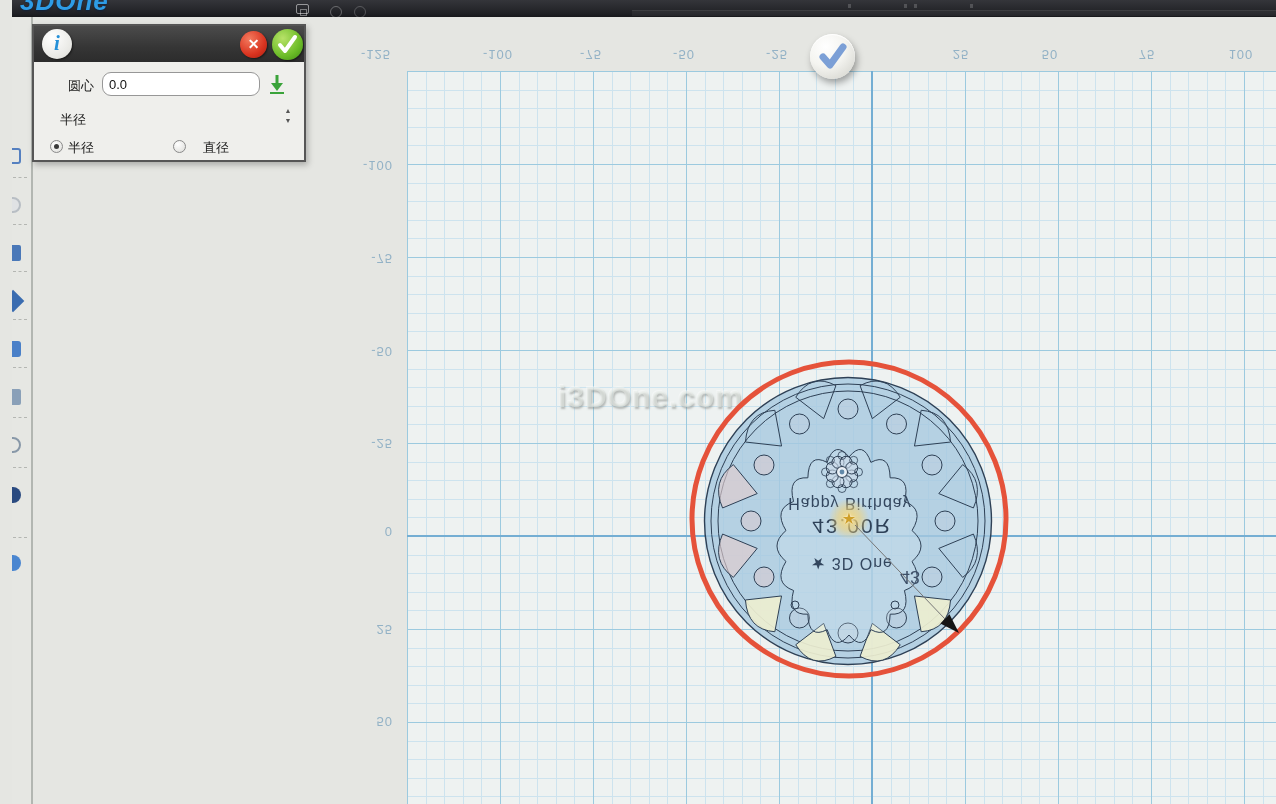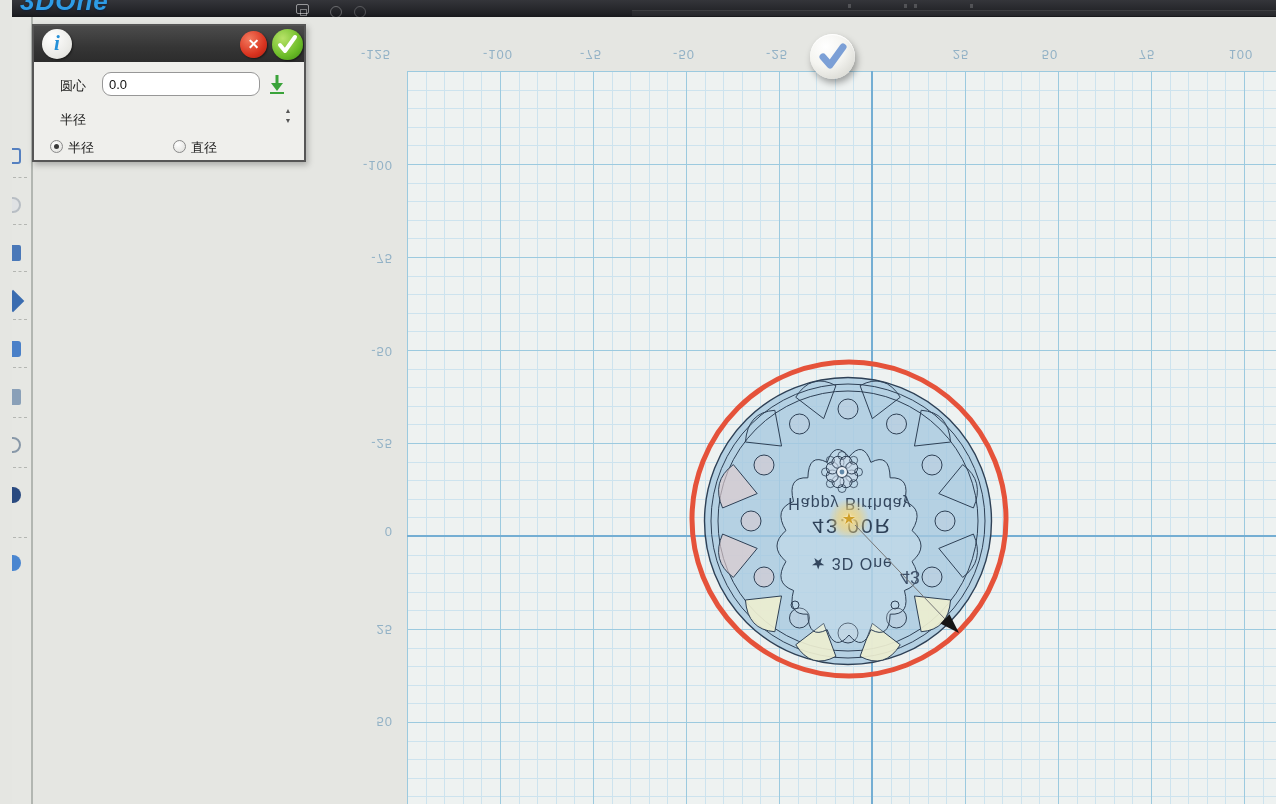--- a/index.html
+++ b/index.html
@@ -230,20 +230,21 @@
 
   <div class="obj-text" id="txt-happy">Happy Birthday</div>
   <div class="obj-text" id="txt-dim">43.00R</div>
   <div class="obj-text" id="txt-brand">★  3D One</div>
   <div class="obj-text" id="txt-num">43</div>
 
   <div id="center-glow">
     <div id="center-star">★</div>
   </div>
 
+  <div id="watermark">i3DOne.com</div>
 
   <svg id="selection-svg" viewBox="-170 -170 340 340">
     <circle r="157" fill="none" stroke-width="5" stroke="#e5523a"></circle>
     <line x1="6" y1="6" x2="96" y2="100" stroke="#777" stroke-width="1"></line>
     <polygon points="110,114 91.3,104.5 100.5,95.3" fill="#151515"></polygon>
   </svg>
 
   <div id="check-btn">
     <svg width="45" height="45" viewBox="0 0 45 45">
       <polyline points="13,23 20,31 33,13" fill="none" stroke="#7b9fd6" stroke-width="7" stroke-linecap="round" stroke-linejoin="round"></polyline>
@@ -253,33 +254,33 @@
   <div id="dialog">
     <div id="dlg-header"></div>
     <div id="dlg-info">i</div>
     <div id="dlg-close">✕</div>
     <div id="dlg-ok">
       <svg width="31" height="31" viewBox="0 0 31 31">
         <polyline points="8,16 13,22 23,8" fill="none" stroke="#ffffff" stroke-width="4" stroke-linecap="round" stroke-linejoin="round"></polyline>
       </svg>
     </div>
 
-    <span class="dlg-label" style="left:26px; top:51px">圆心</span>
+    <span class="dlg-label" style="left:34px; top:51px">圆心</span>
     <input class="dlg-input" id="inp-center" type="text" value="0.0" style="">
     <svg id="pick-icon" viewBox="0 0 20 24">
       <line x1="10" y1="3" x2="10" y2="13" stroke="#3aa33a" stroke-width="3"></line>
       <polygon points="4,11 16,11 10,19" fill="#3aa33a"></polygon>
       <line x1="3" y1="21" x2="17" y2="21" stroke="#3aa33a" stroke-width="2"></line>
     </svg>
 
     <span class="dlg-label" style="left:26px; top:85px">半径</span>
     <div id="spinner">
       <div>▲</div>
       <div>▼</div>
     </div>
 
     <div class="radio sel" style="left:16px"></div>
     <span class="radio-label" style="left:34px">半径</span>
     <div class="radio" style="left:139px"></div>
-    <span class="radio-label" style="left:157px">直径</span>
+    <span class="radio-label" style="left:169px">直径</span>
   </div>
 
 </div>
 
 </body></html>

